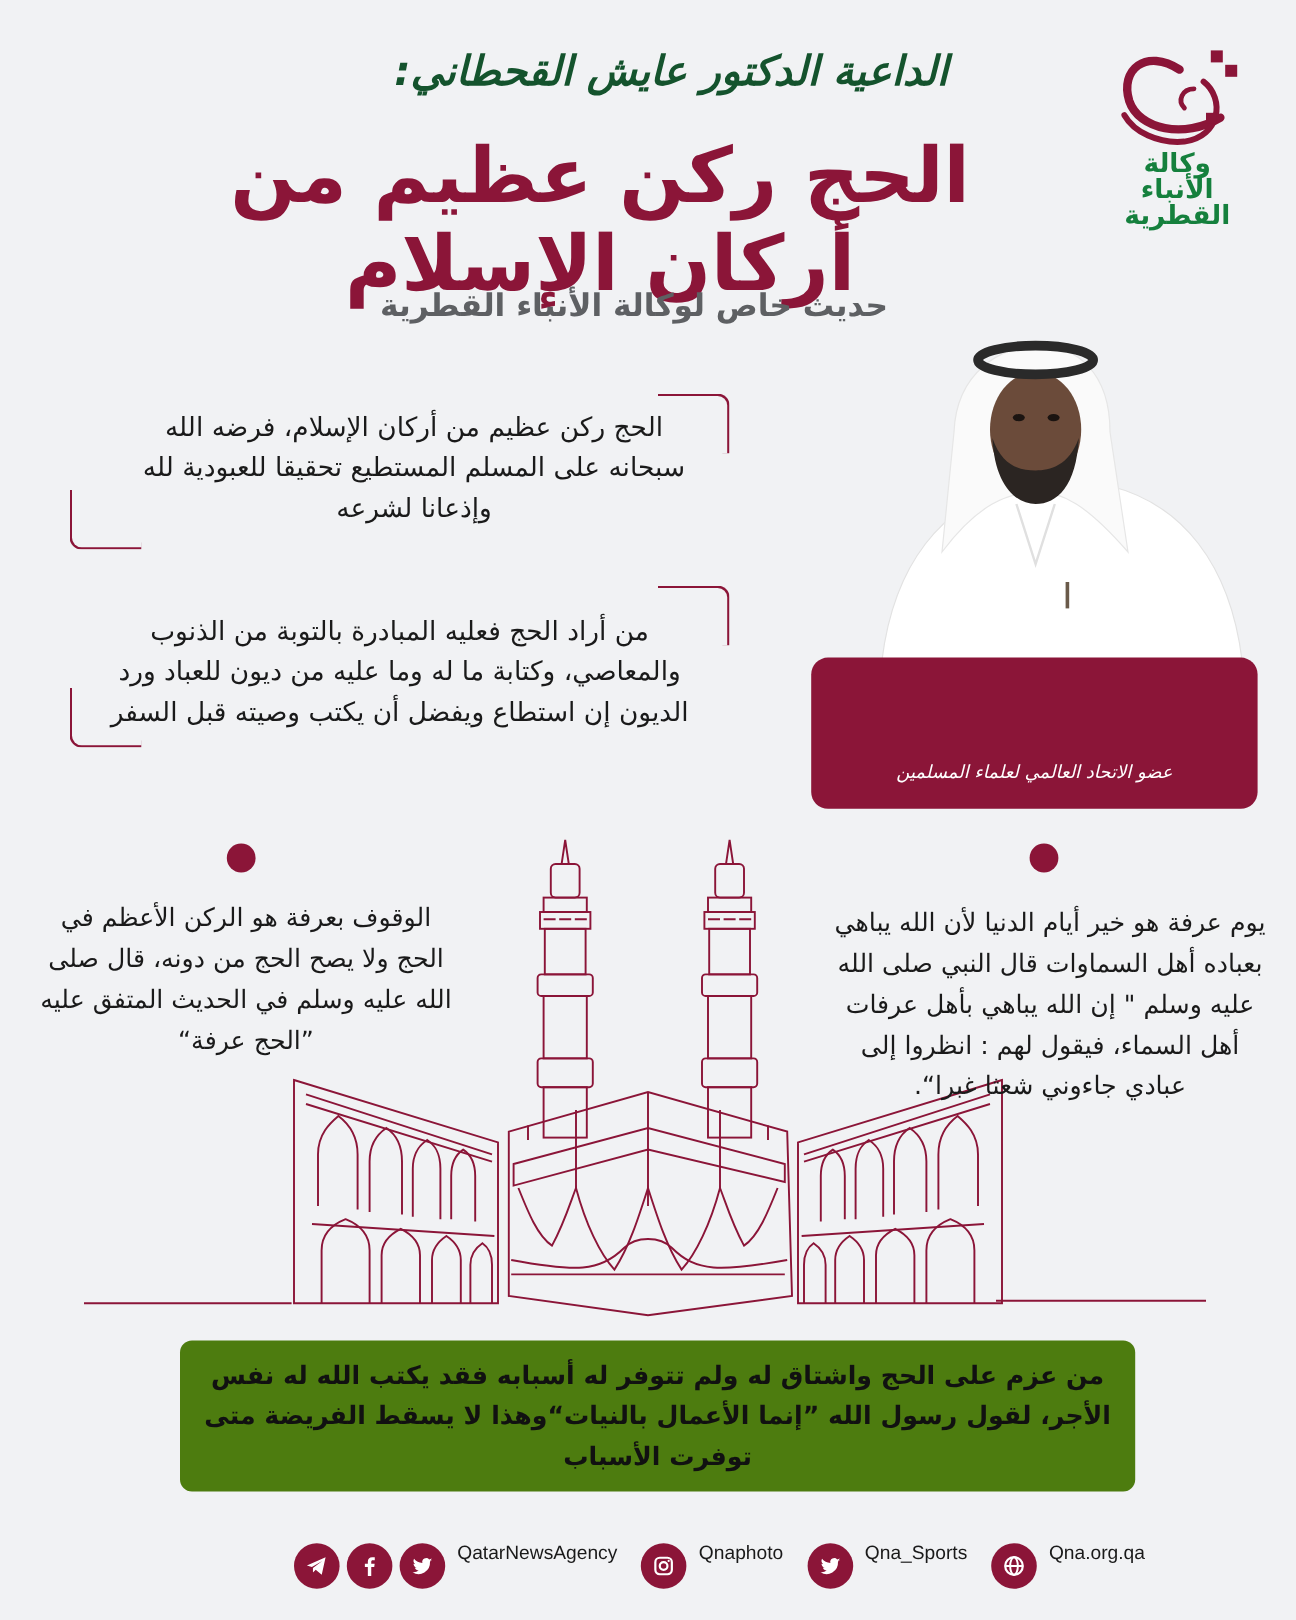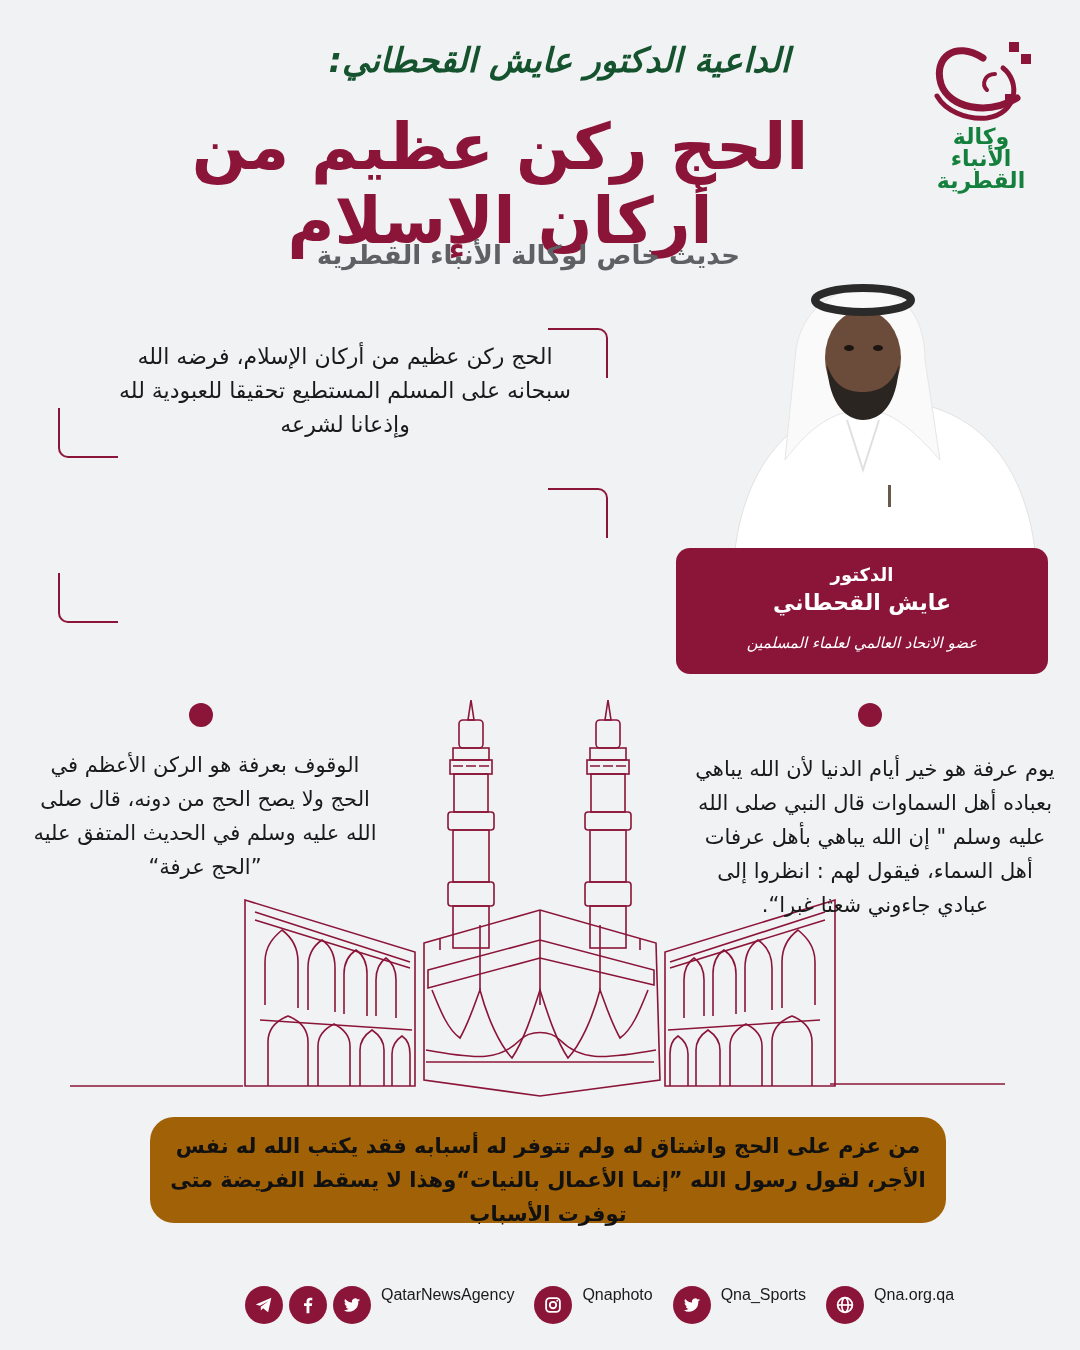--- a/index.html
+++ b/index.html
@@ -47,21 +47,21 @@
     .dot-left { left: 189px; top: 703px; }
     .dot-right { left: 858px; top: 703px; }
     .point { direction: rtl; text-align: center; font-size: 21px; line-height: 34px; color: #1a1a1a; }
     .point-left { left: 30px; top: 748px; width: 350px; }
     .point-right { left: 690px; top: 752px; width: 370px; }
 
     
     .illus { left: 60px; top: 690px; width: 960px; height: 410px; }
 
     
-    .callout { left: 150px; top: 1117px; width: 796px; height: 106px; background: #a16207; border-radius: 24px; }
+    .callout { left: 150px; top: 1117px; width: 796px; height: 126px; background: #4d7c0f; border-radius: 10px; }
     .callout p { position: absolute; left: 20px; right: 20px; top: 12px; direction: rtl; text-align: center; font-size: 21px; line-height: 34px; font-weight: bold; color: #111; }
 
     
     .footer { left: 245px; top: 1286px; height: 40px; display: flex; align-items: flex-start; gap: 6px; }
     .sicon { width: 38px; height: 38px; border-radius: 50%; background: #8b1538; display: flex; align-items: center; justify-content: center; flex: 0 0 auto; }
     .sicon svg { width: 22px; height: 22px; }
     .handle { font-family: "Liberation Sans", sans-serif; font-size: 16px; color: #1a1a1a; margin: 0 14px 0 4px; white-space: nowrap; }
   </style>
 </head>
 <body>
@@ -86,20 +86,21 @@
 <div class="abs subtitle rtl">حديث خاص لوكالة الأنباء القطرية</div>
 
 <div class="abs quote quote1">
   <span class="bracket-tr"></span>
   <span class="bracket-bl"></span>
   <p>الحج ركن عظيم من أركان الإسلام، فرضه الله سبحانه على المسلم المستطيع تحقيقا للعبودية لله وإذعانا لشرعه</p>
 </div>
 <div class="abs quote quote2">
   <span class="bracket-tr"></span>
   <span class="bracket-bl"></span>
+  <p>من أراد الحج فعليه المبادرة بالتوبة من الذنوب والمعاصي، وكتابة ما له وما عليه من ديون للعباد ورد الديون إن استطاع ويفضل أن يكتب وصيته قبل السفر</p>
 </div>
 
 <div class="abs portrait">
   <svg width="320" height="280" viewBox="0 0 320 280">
 
     <path d="M10 280 C20 200, 60 150, 120 135 L200 135 C260 150, 300 200, 310 280 Z" fill="#ffffff" stroke="#e2e2e2"></path>
 
     <path d="M70 90 C72 40, 110 18, 140 18 C172 18, 200 40, 200 90 L215 190 C180 150, 160 140, 140 140 C115 140, 90 150, 60 190 Z" fill="#fafafa" stroke="#e6e6e6"></path>
 
     <ellipse cx="138" cy="88" rx="38" ry="48" fill="#6b4b3a"></ellipse>
@@ -111,22 +112,20 @@
 
     <ellipse cx="138" cy="30" rx="48" ry="12" fill="none" stroke="#2a2a2a" stroke-width="8"></ellipse>
 
     <path d="M122 150 L138 200 L154 150" fill="none" stroke="#e0e0e0" stroke-width="2"></path>
 
     <rect x="163" y="215" width="3" height="22" fill="#6a5a4a"></rect>
   </svg>
 </div>
 
 <div class="abs namecard">
-  <div class="title">الدكتور</div>
-  <div class="name">عايش القحطاني</div>
   <div class="role">عضو الاتحاد العالمي لعلماء المسلمين</div>
 </div>
 
 <div class="abs illus">
   <svg width="960" height="410" viewBox="0 0 960 410" fill="none" stroke="#8b1538" stroke-width="1.6">
 
     <line x1="10" y1="396" x2="183" y2="396"></line>
     <line x1="770" y1="394" x2="945" y2="394"></line>
 
     <path d="M411 10 L408 30 L414 30 Z"></path>

